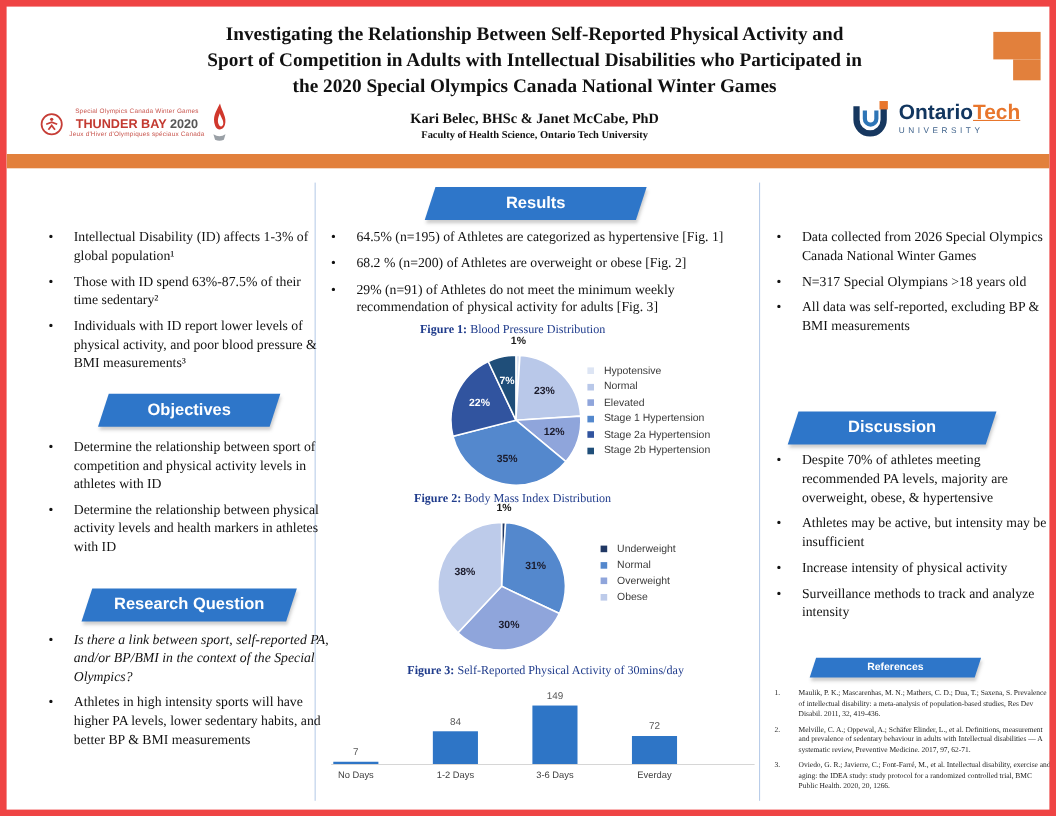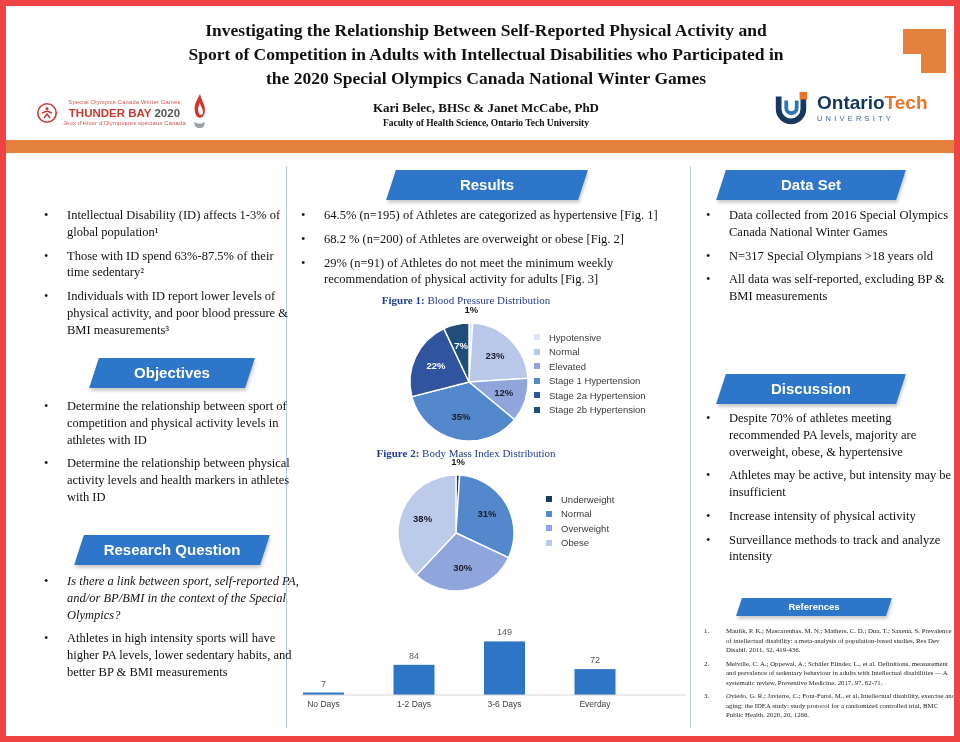--- a/index.html
+++ b/index.html
@@ -16,21 +16,21 @@
 
   .tb-logo{position:absolute;left:30px;top:84px;width:178px;height:46px;display:flex;align-items:center;gap:5px;}
   .tb-text{text-align:center;line-height:1.25;}
   .tb-small{font-family:"Liberation Sans",sans-serif;font-size:5.8px;color:#c8554d;letter-spacing:.2px;}
   .tb-main{font-family:Liberation Sans, sans-serif;font-size:11.5px;font-weight:bold;}
   .tb-main .city{color:#c33a31;} .tb-main .year{color:#555;}
 
   .ot-logo{position:absolute;left:766px;top:80px;width:180px;height:44px;display:flex;align-items:center;gap:7px;}
   .ot-text{line-height:1;}
   .ot-name{font-family:"Liberation Sans",sans-serif;font-size:19px;font-weight:bold;}
-  .ot-name .p1{color:#12365f;} .ot-name .p2{color:#e8762c;}
+  .ot-name .p1{color:#12365f;} .ot-name .p2{color:#e8762c;text-decoration:underline;}
   .ot-sub{font-family:"Liberation Sans",sans-serif;font-size:7.5px;letter-spacing:3.2px;color:#41648c;margin-top:3px;}
 
   .orange-deco-a{position:absolute;left:897px;top:23px;width:43px;height:25px;background:#e2803c;}
   .orange-deco-b{position:absolute;left:915px;top:48px;width:25px;height:19px;background:#e2803c;}
   .orange-bar{position:absolute;left:0;top:134px;width:960px;height:13px;background:#e2803c;}
   .footer-bar{position:absolute;left:0;top:733px;width:960px;height:9px;background:#0d1426;}
 
   .vdivider{position:absolute;top:160px;height:562px;width:1px;background:#b9cde9;}
 
   
@@ -253,44 +253,44 @@
       <div class="legend-row">
         <span class="legend-marker" style="background: rgb(143, 165, 219);"></span>
         <span>Overweight</span>
       </div>
       <div class="legend-row">
         <span class="legend-marker" style="background: rgb(189, 203, 234);"></span>
         <span>Obese</span>
       </div>
     </div>
 
+  <div class="fig-caption" style="left:310px;top:598px;width:360px;">
+    <span class="pfx">Figure 3:</span>
+    <span>Self-Reported Physical Activity of 30mins/day</span>
+  </div>
   <svg class="chart-svg" style="left:295px;top:612px;" width="390" height="100">
       <rect x="2.0" y="74.5" width="41" height="2.5" fill="#2E75C6"></rect>
       <text x="22.5" y="68.5" text-anchor="middle" font-family="&quot;Liberation Sans&quot;,sans-serif" font-size="9" fill="#595959">7</text>
       <text x="22.5" y="89" text-anchor="middle" font-family="&quot;Liberation Sans&quot;,sans-serif" font-size="8.5" fill="#404040">No Days</text>
       <rect x="92.5" y="46.8" width="41" height="30.2" fill="#2E75C6"></rect>
       <text x="113" y="40.8" text-anchor="middle" font-family="&quot;Liberation Sans&quot;,sans-serif" font-size="9" fill="#595959">84</text>
       <text x="113" y="89" text-anchor="middle" font-family="&quot;Liberation Sans&quot;,sans-serif" font-size="8.5" fill="#404040">1-2 Days</text>
       <rect x="183.0" y="23.4" width="41" height="53.6" fill="#2E75C6"></rect>
       <text x="203.5" y="17.4" text-anchor="middle" font-family="&quot;Liberation Sans&quot;,sans-serif" font-size="9" fill="#595959">149</text>
       <text x="203.5" y="89" text-anchor="middle" font-family="&quot;Liberation Sans&quot;,sans-serif" font-size="8.5" fill="#404040">3-6 Days</text>
       <rect x="273.5" y="51.1" width="41" height="25.9" fill="#2E75C6"></rect>
       <text x="294" y="45.1" text-anchor="middle" font-family="&quot;Liberation Sans&quot;,sans-serif" font-size="9" fill="#595959">72</text>
       <text x="294" y="89" text-anchor="middle" font-family="&quot;Liberation Sans&quot;,sans-serif" font-size="8.5" fill="#404040">Everday</text>
       <line x1="0" y1="77" x2="385" y2="77" stroke="#d6d6d6" stroke-width="1"></line>
     </svg>
 
-  <div class="banner" style="left:715px;top:164px;width:180px;">
-    <div class="bg"></div>
-    <div class="label">Data Set</div>
-  </div>
   <div class="bullets" style="left:700px;top:201px;width:250px;">
       <div class="bullet-row">
         <span class="bullet-dot">•</span>
-        <span class="bullet-text">Data collected from 2016 Special Olympics Canada National Winter Games</span>
+        <span class="bullet-text">Data collected from 2026 Special Olympics Canada National Winter Games</span>
       </div>
       <div class="bullet-row">
         <span class="bullet-dot">•</span>
         <span class="bullet-text">N=317 Special Olympians &gt;18 years old</span>
       </div>
       <div class="bullet-row">
         <span class="bullet-dot">•</span>
         <span class="bullet-text">All data was self-reported, excluding BP &amp; BMI measurements</span>
       </div>
     </div>

